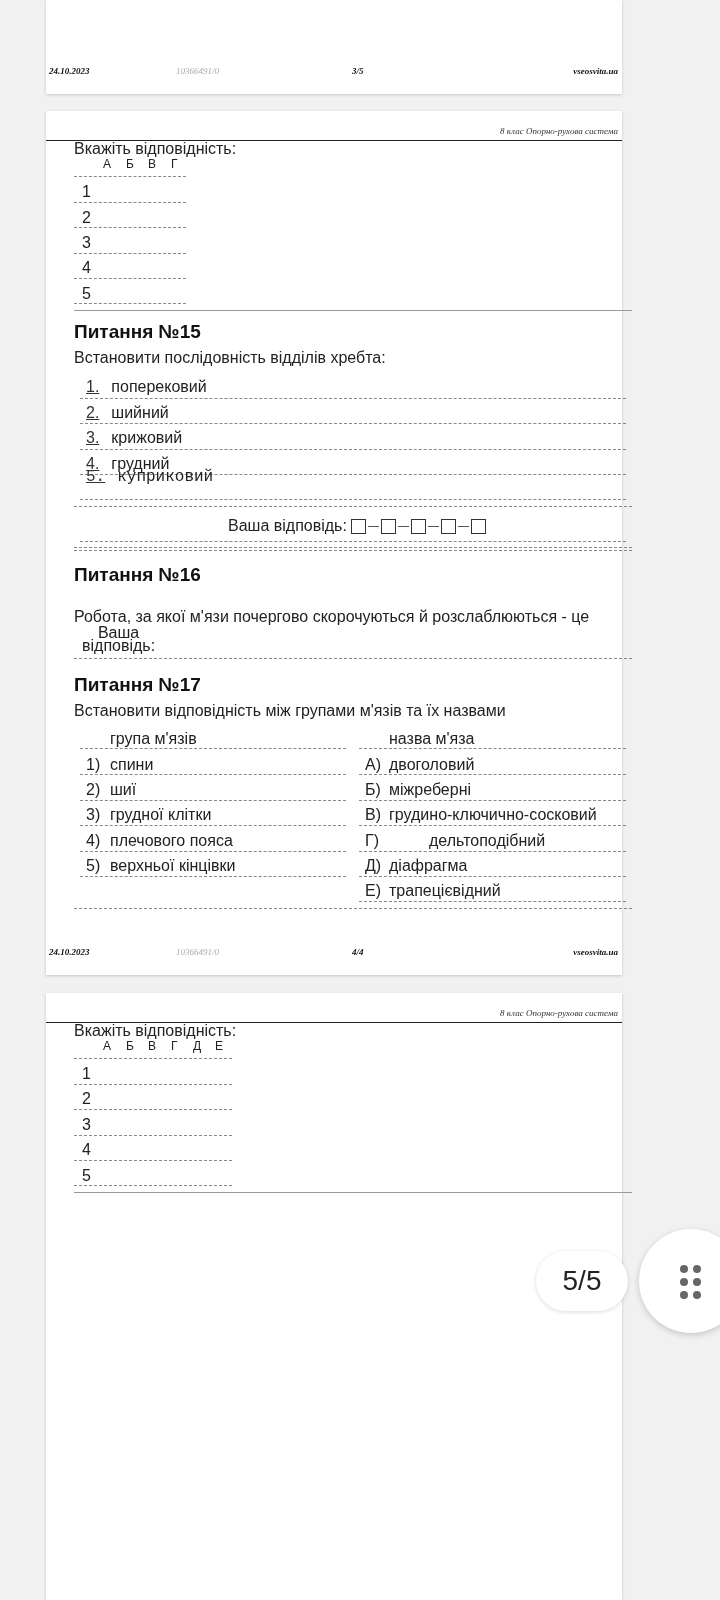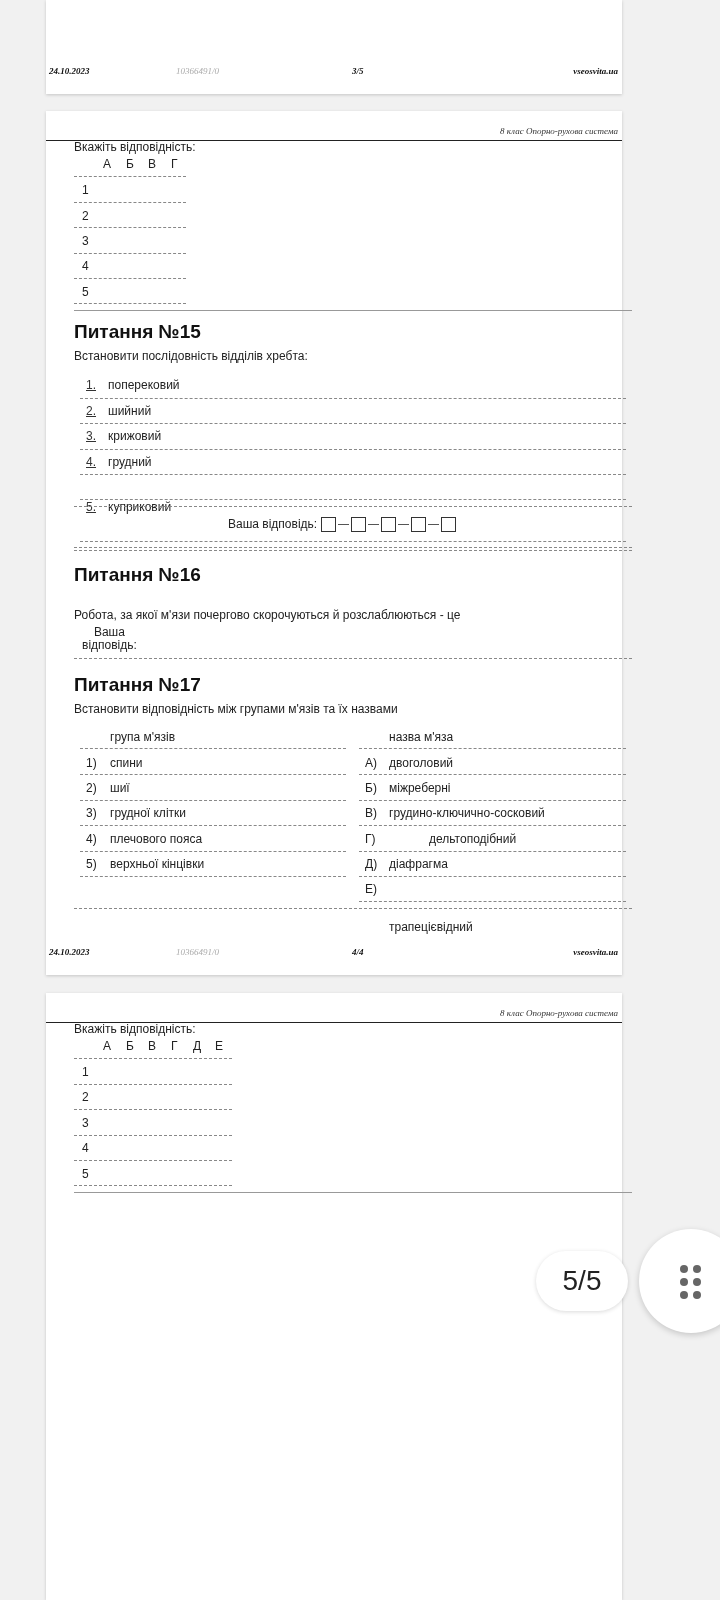--- a/index.html
+++ b/index.html
@@ -7,21 +7,21 @@
   body { background: #f1f1f1; font-family: "Liberation Sans", sans-serif; color: #111; position: relative; }
   .page { position: absolute; left: 46px; width: 576px; background: #fff; box-shadow: 0 1px 3px rgba(0,0,0,0.18); }
   .footer { position: absolute; left: 0; right: 0; height: 14px; font-family: "Liberation Serif", serif; font-style: italic; font-weight: bold; font-size: 9px; }
   .footer span { position: absolute; top: 0; }
   .f-date { left: 3px; color: #111; }
   .f-id { left: 130px; color: #aaa; font-weight: normal; }
   .f-page { left: 306px; color: #111; }
   .f-site { right: 4px; color: #111; }
   .hdr-right { position: absolute; right: 4px; font-family: "Liberation Serif", serif; font-style: italic; font-size: 9px; color: #333; }
   .hdr-line { position: absolute; left: 0; right: 0; border-top: 1.3px solid #222; }
-  .txt { position: absolute; font-size: 12px; color: #222; white-space: nowrap; }
+  .txt { position: absolute; font-size: 16px; color: #222; white-space: nowrap; }
   .h2 { position: absolute; font-size: 19px; font-weight: bold; color: #111; white-space: nowrap; }
   .dot { position: absolute; border-top: 1px dashed #888; height: 0; }
   .solid { position: absolute; border-top: 1.2px solid #999; height: 0; }
   .colhead { position: absolute; font-size: 12px; color: #222; }
   .num-ul { text-decoration: underline; color: #333; }
   .box { display: inline-block; width: 15px; height: 15px; border: 1px solid #333; vertical-align: middle; }
   .dash { display: inline-block; width: 11px; border-top: 1px solid #555; vertical-align: middle; margin: 0 2px; }
   .pill { position: absolute; left: 536px; top: 1251px; width: 92px; height: 60px; background: #fff; border-radius: 30px; box-shadow: 0 1px 4px rgba(0,0,0,0.15); font-size: 28px; color: #222; text-align: center; line-height: 60px; }
   .fab { position: absolute; left: 639px; top: 1229px; width: 104px; height: 104px; background: #fff; border-radius: 52px; box-shadow: 0 2px 6px rgba(0,0,0,0.18); }
   .fab .grid { position: absolute; left: 41px; top: 36px; width: 22px; height: 34px; }
@@ -65,21 +65,21 @@
   <div class="txt" style="left:28px; top:238px;">Встановити послідовність відділів хребта:</div>
 
   <div class="txt" style="left:40px; top:267px;"><span class="num-ul">1.</span><span style="display:inline-block;width:12px"></span><span>поперековий</span></div>
   <div class="dot" style="left:34px; width:546px; top:287px;"></div>
   <div class="txt" style="left:40px; top:293px;"><span class="num-ul">2.</span><span style="display:inline-block;width:12px"></span><span>шийний</span></div>
   <div class="dot" style="left:34px; width:546px; top:312px;"></div>
   <div class="txt" style="left:40px; top:318px;text-align:center;"><span class="num-ul">3.</span><span style="display:inline-block;width:12px"></span><span>крижовий</span></div>
   <div class="dot" style="left:34px; width:546px; top:338px;"></div>
   <div class="txt" style="left:40px; top:344px;"><span class="num-ul">4.</span><span style="display:inline-block;width:12px"></span><span>грудний</span></div>
   <div class="dot" style="left:34px; width:546px; top:363px;"></div>
-  <div class="txt" style="left:40px; top:389px;"><span class="num-ul">5.</span><span style="display:inline-block;width:12px"></span><span>куприковий</span></div>
+  <div class="txt" style="left:40px; top:357px;font-family:Liberation Mono, monospace;"><span class="num-ul">5.</span><span style="display:inline-block;width:12px"></span><span>куприковий</span></div>
   <div class="dot" style="left:34px; width:546px; top:388px;"></div>
   <div class="dot" style="left:28px; width:558px; top:395px;"></div>
 
   <div class="txt" style="left:182px; top:406px;">
     <span>Ваша відповідь:</span>
     <span class="box"></span><span class="dash"></span><span class="box"></span><span class="dash"></span><span class="box"></span><span class="dash"></span><span class="box"></span><span class="dash"></span><span class="box"></span>
   </div>
   <div class="dot" style="left:34px; width:546px; top:430px;"></div>
   <div class="dot" style="left:28px; width:558px; top:436px;"></div>
   <div class="dot" style="left:28px; width:558px; top:439px;"></div>
@@ -114,21 +114,21 @@
   <div class="txt" style="left:319px; top:645px;"><span>А)</span><span style="position:absolute;left:24px;">двоголовий</span></div>
   <div class="dot" style="left:313px; width:267px; top:663px;"></div>
   <div class="txt" style="left:319px; top:670px;"><span>Б)</span><span style="position:absolute;left:24px;text-align:right;">міжреберні</span></div>
   <div class="dot" style="left:313px; width:267px; top:689px;"></div>
   <div class="txt" style="left:319px; top:695px;"><span>В)</span><span style="position:absolute;left:24px;">грудино-ключично-сосковий</span></div>
   <div class="dot" style="left:313px; width:267px; top:714px;"></div>
   <div class="txt" style="left:319px; top:721px;"><span>Г)</span><span style="position:absolute;left:24px;margin-left:40px;">дельтоподібний</span></div>
   <div class="dot" style="left:313px; width:267px; top:740px;"></div>
   <div class="txt" style="left:319px; top:746px;"><span>Д)</span><span style="position:absolute;left:24px;">діафрагма</span></div>
   <div class="dot" style="left:313px; width:267px; top:765px;"></div>
-  <div class="txt" style="left:319px; top:771px;"><span>Е)</span><span style="position:absolute;left:24px;margin-top:38px;">трапецієвідний</span></div>
+  <div class="txt" style="left:319px; top:771px;"><span>Е)</span><span style="position:absolute;left:24px;">трапецієвідний</span></div>
   <div class="dot" style="left:313px; width:267px; top:790px;"></div>
   <div class="dot" style="left:28px; width:558px; top:797px;"></div>
 
   <div class="footer" style="top:836px;">
     <span class="f-date">24.10.2023</span>
     <span class="f-id">10366491/0</span>
     <span class="f-page">4/4</span>
     <span class="f-site">vseosvita.ua</span>
   </div>
 </div>

